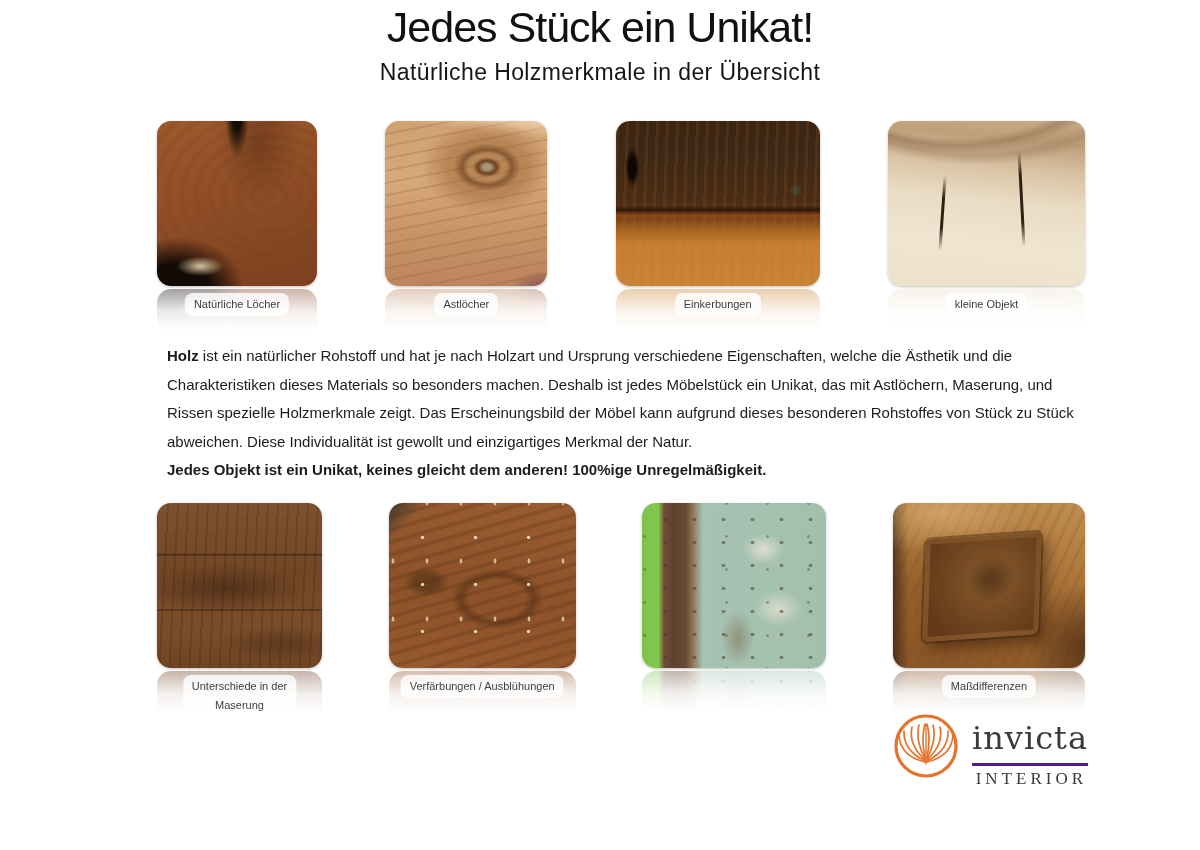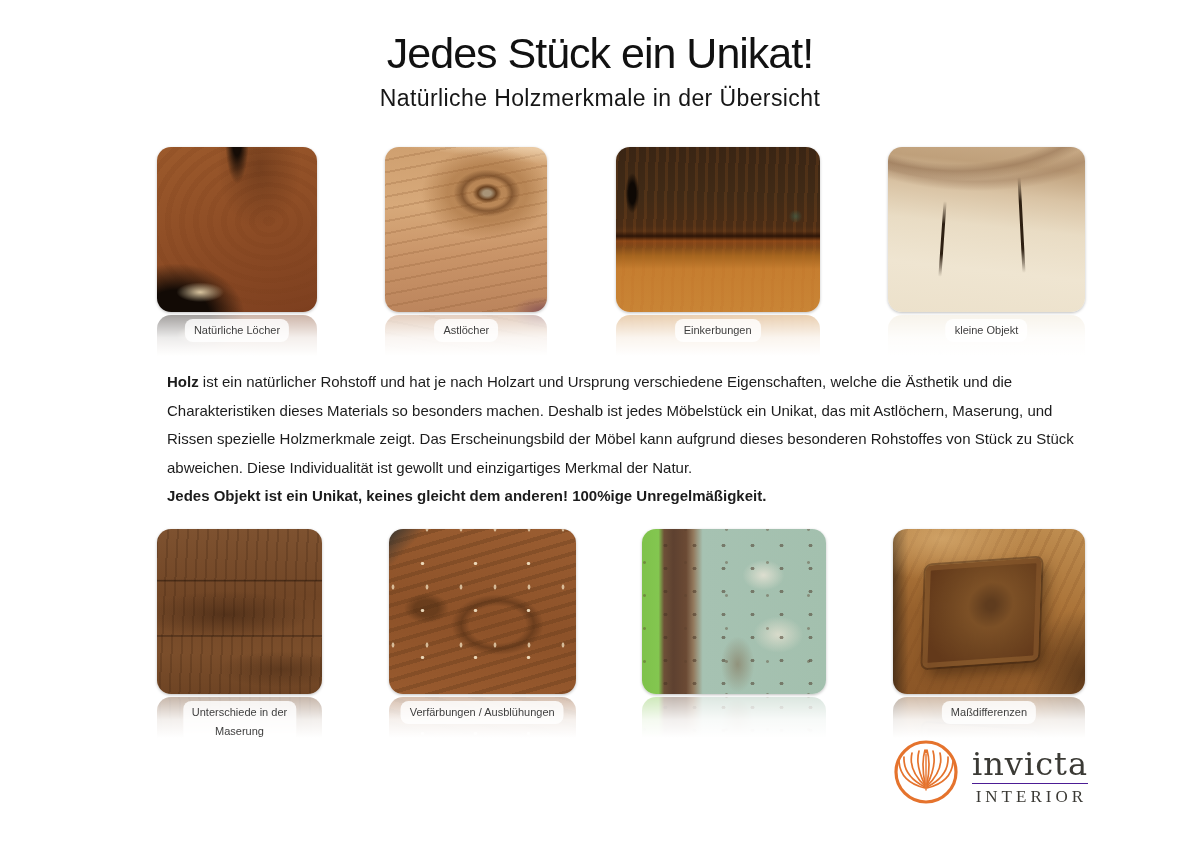--- a/index.html
+++ b/index.html
@@ -1,19 +1,19 @@
 <!DOCTYPE html>
 <html><head>
 <meta charset="utf-8">
 <style>
   html,body{margin:0;padding:0;background:#ffffff;}
   body{width:1200px;height:850px;overflow:hidden;font-family:"Liberation Sans",sans-serif;color:#1d1d1d;}
 
   
-  .header{padding-top:26px;text-align:center;}
+  .header{text-align:center;}
   .title{font-size:43px;line-height:54px;font-weight:400;letter-spacing:-1px;color:#111;margin:0;}
   .subtitle{font-size:23px;line-height:30px;letter-spacing:.4px;color:#161616;margin-top:3px;}
 
   
   .row{display:flex;justify-content:space-between;margin-left:157px;margin-right:115px;}
   .row-1{margin-top:34px;}
   .row-2{margin-top:18px;}
   .sample{flex:0 0 auto;position:relative;height:209px;margin:0;}
   .w160{width:160px}.w162{width:162px}.w196{width:204px}.w197{width:197px}
   .w165{width:165px}.w187{width:187px}.w184{width:184px}.w192{width:192px}
@@ -109,21 +109,21 @@
   
   .intro{margin:12px 0 0 167px;width:900px;}
   .intro p{margin:0;font-size:15px;line-height:28.5px;color:#1c1c1c;white-space:nowrap;}
   .intro .bold{font-weight:bold;}
 
   
   .brand{display:flex;justify-content:flex-end;align-items:flex-start;margin:0 112px 0 0;gap:12px;}
   .logo-circle{width:68px;height:68px;display:block;}
   .wordmark{padding-top:9px;}
   .brand-name{font-family:"DejaVu Serif",serif;font-size:32px;line-height:34px;letter-spacing:1px;
-              color:#3b3a35;border-bottom:1px solid #4c1d95;padding-bottom:2px;}
+              color:#3b3a35;border-bottom:3px solid #4c1d95;padding-bottom:8px;}
   .brand-sub{font-family:"Liberation Serif",serif;font-size:17px;letter-spacing:4px;
              text-align:right;color:#3b3a35;margin-top:3px;padding-right:1px;}
 </style>
 </head>
 <body>
 
 <div class="header">
   <h1 class="title">Jedes Stück ein Unikat!</h1>
   <div class="subtitle">Natürliche Holzmerkmale in der Übersicht</div>
 </div>

